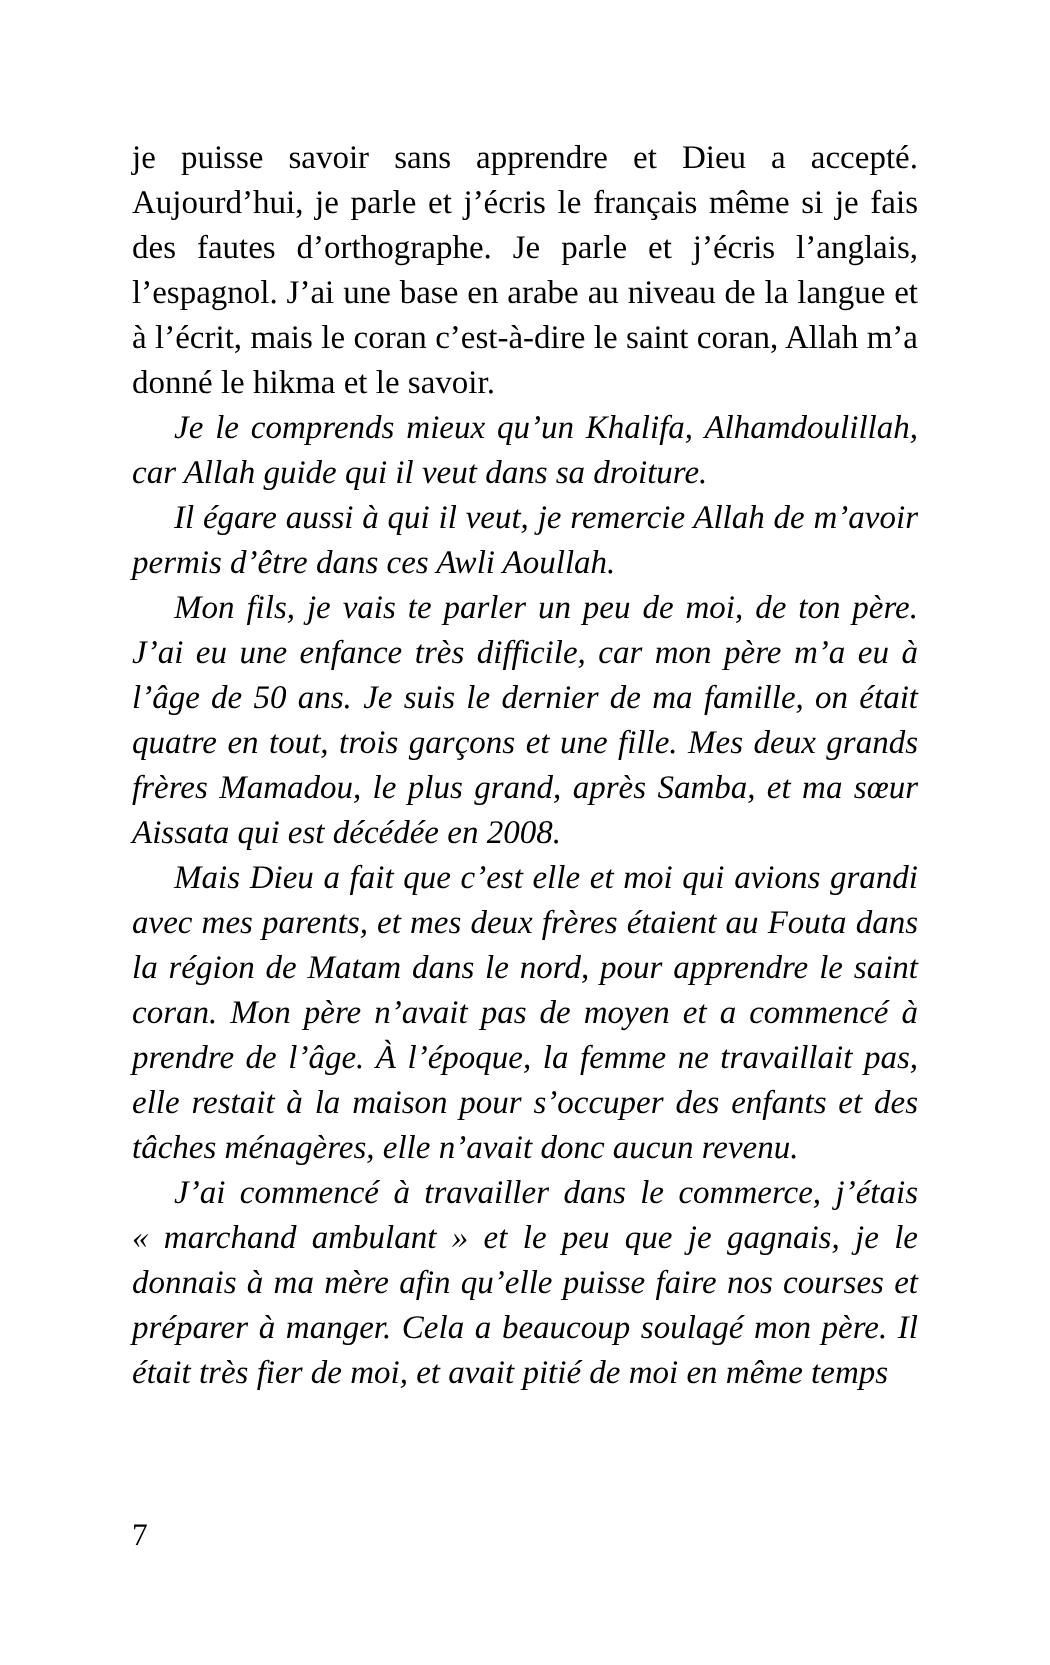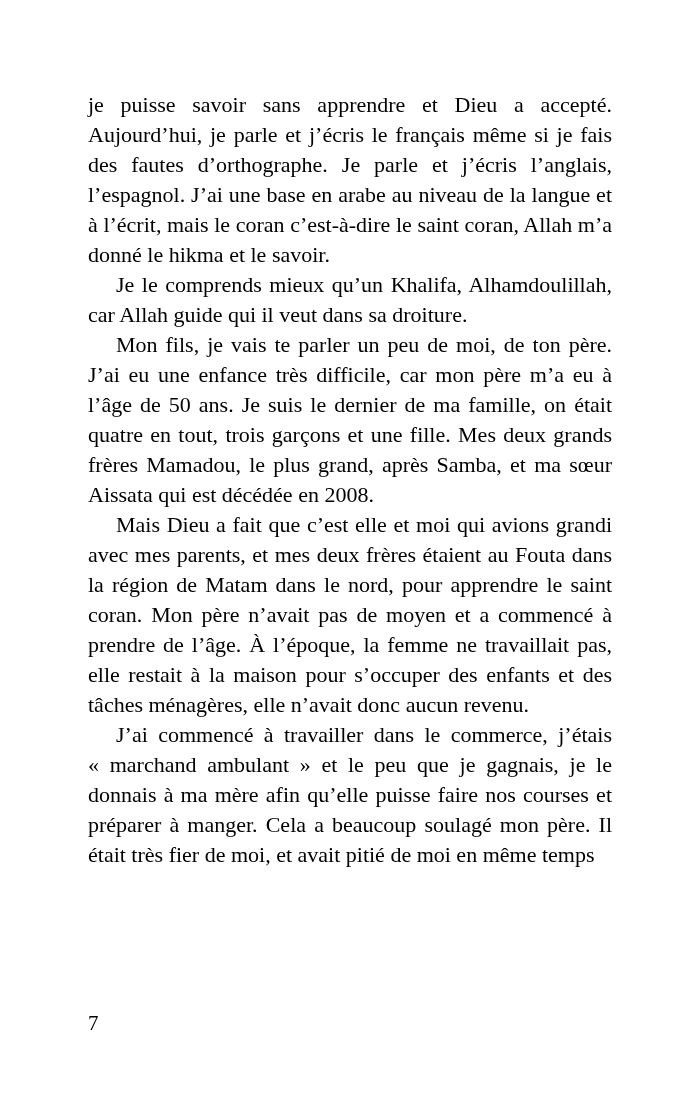--- a/index.html
+++ b/index.html
@@ -25,34 +25,36 @@
     line-height: 30px;
     text-align: justify;
     text-justify: inter-word;
   }
   .text-block p {
     margin: 0;
     padding: 0;
   }
   .text-block p.indent {
     text-indent: 28px;
+    font-style: italic;
   }
   .page-number {
     position: absolute;
     left: 88px;
     top: 1008px;
     font-size: 21px;
     line-height: 30px;
   }
 </style>
 </head>
 <body>
 
 <div class="book-page">
   <div class="text-block">
       <p>je puisse savoir sans apprendre et Dieu a accepté. Aujourd’hui, je parle et j’écris le français même si je fais des fautes d’orthographe. Je parle et j’écris l’anglais, l’espagnol. J’ai une base en arabe au niveau de la langue et à l’écrit, mais le coran c’est-à-dire le saint coran, Allah m’a donné le hikma et le savoir.</p>
       <p class="indent">Je le comprends mieux qu’un Khalifa, Alhamdoulillah, car Allah guide qui il veut dans sa droiture.</p>
+      <p class="indent">Il égare aussi à qui il veut, je remercie Allah de m’avoir permis d’être dans ces Awli Aoullah.</p>
       <p class="indent">Mon fils, je vais te parler un peu de moi, de ton père. J’ai eu une enfance très difficile, car mon père m’a eu à l’âge de 50 ans. Je suis le dernier de ma famille, on était quatre en tout, trois garçons et une fille. Mes deux grands frères Mamadou, le plus grand, après Samba, et ma sœur Aissata qui est décédée en 2008.</p>
       <p class="indent">Mais Dieu a fait que c’est elle et moi qui avions grandi avec mes parents, et mes deux frères étaient au Fouta dans la région de Matam dans le nord, pour apprendre le saint coran. Mon père n’avait pas de moyen et a commencé à prendre de l’âge. À l’époque, la femme ne travaillait pas, elle restait à la maison pour s’occuper des enfants et des tâches ménagères, elle n’avait donc aucun revenu.</p>
       <p class="indent">J’ai commencé à travailler dans le commerce, j’étais «&nbsp;marchand ambulant&nbsp;» et le peu que je gagnais, je le donnais à ma mère afin qu’elle puisse faire nos courses et préparer à manger. Cela a beaucoup soulagé mon père. Il était très fier de moi, et avait pitié de moi en même temps</p>
     </div>
   <div class="page-number">7</div>
 </div>
 
 </body></html>

